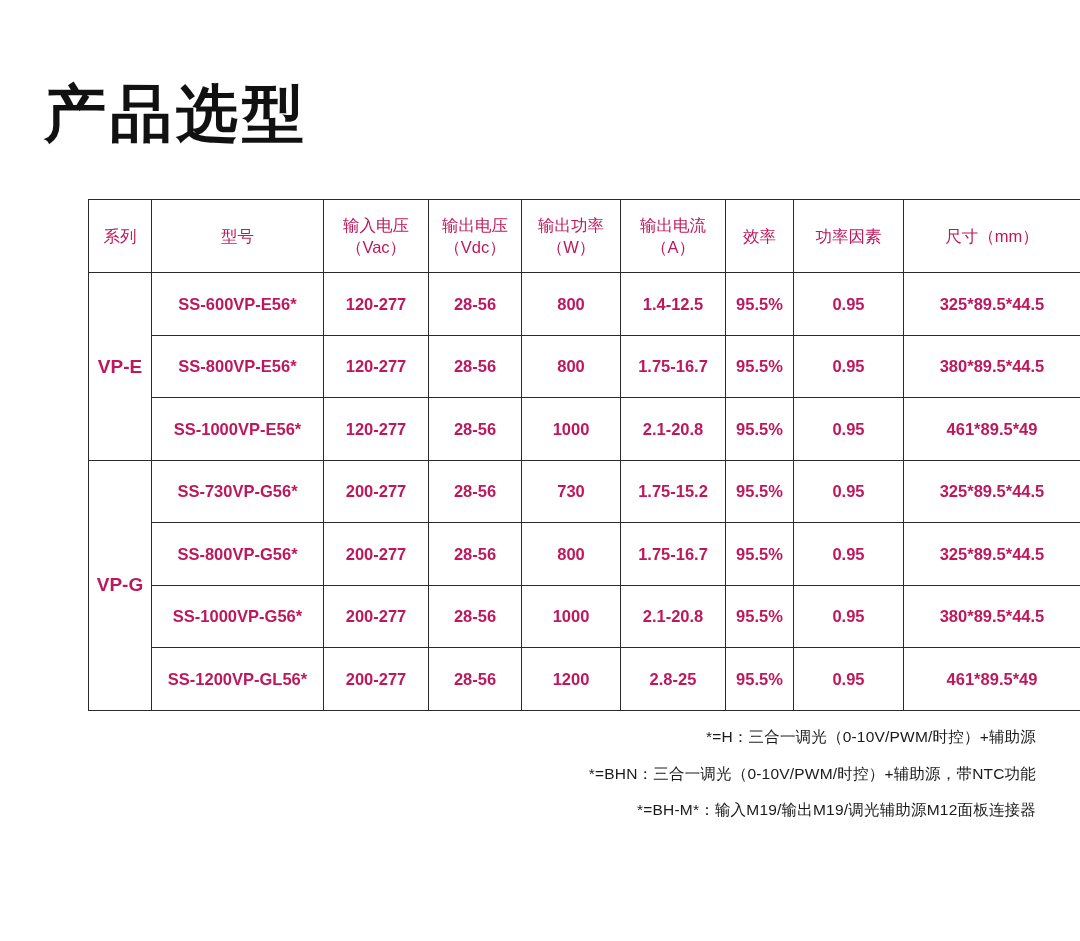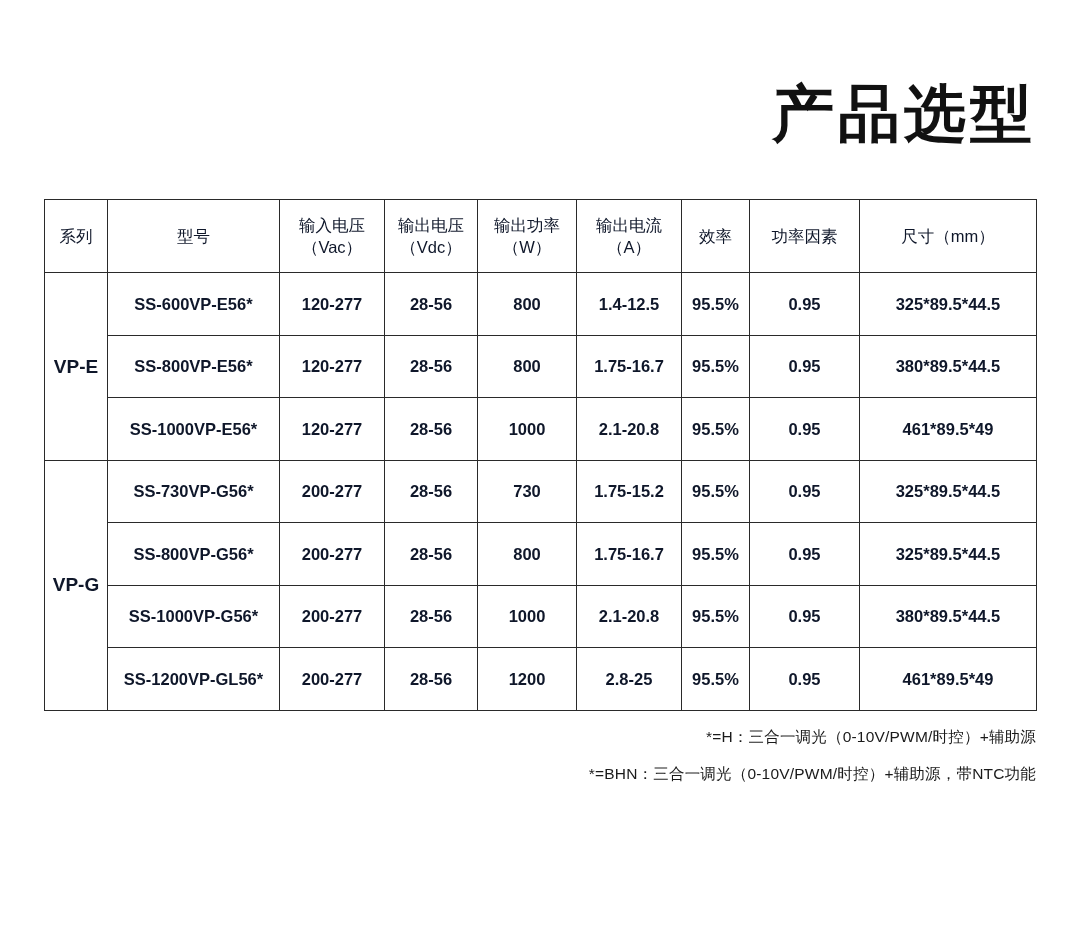--- a/index.html
+++ b/index.html
@@ -16,39 +16,40 @@
     overflow: hidden;
   }
   .page {
     width: 1080px;
     height: 941px;
     box-sizing: border-box;
     padding: 0 44px;
     position: relative;
   }
   .title {
-    text-align: right;
+    text-align: left;
     font-size: 62px;
     font-weight: bold;
     letter-spacing: 4px;
     color: #111111;
     margin: 0;
     padding-top: 78px;
     padding-bottom: 0;
     line-height: 1.15;
   }
   .table-wrap {
     margin-top: 50px;
   }
   table.spec {
     border-collapse: collapse;
     width: 992px;
     table-layout: fixed;
     font-size: 16.5px;
-    color: #0f172a;
+    color: #be185d;
+    margin-left: 44px;
   }
   table.spec th, table.spec td {
     border: 1px solid #2a2a2a;
     text-align: center;
     vertical-align: middle;
     padding: 4px 2px;
     font-weight: normal;
     line-height: 1.35;
   }
   table.spec thead th {
@@ -216,15 +217,16 @@
           <td>0.95</td>
           <td>461*89.5*49</td>
         </tr>
       </tbody>
     </table>
   </div>
 
   <div class="notes">
     <p class="note">*=H：三合一调光（0-10V/PWM/时控）+辅助源</p>
     <p class="note">*=BHN：三合一调光（0-10V/PWM/时控）+辅助源，带NTC功能</p>
+    <p class="note">*=BH-M*：输入M19/输出M19/调光辅助源M12面板连接器</p>
   </div>
 
 </div>
 
 </body></html>

